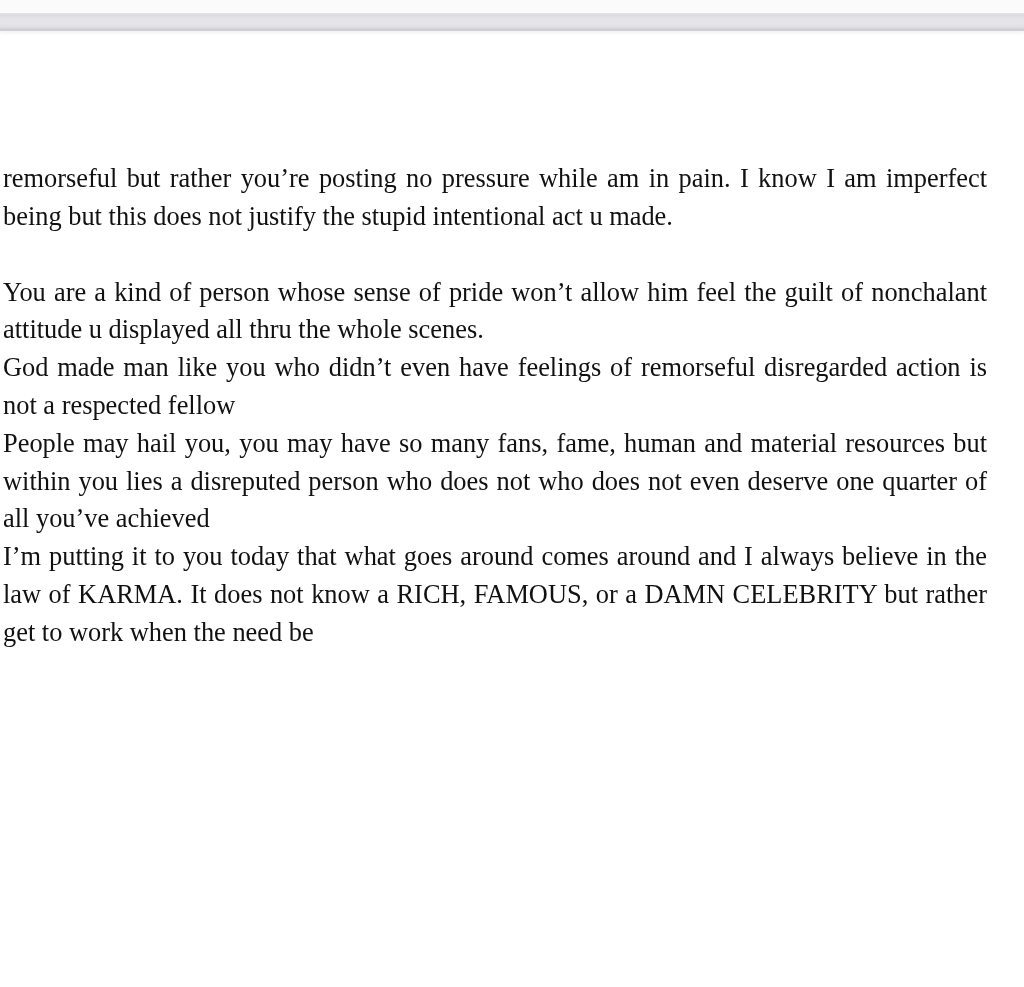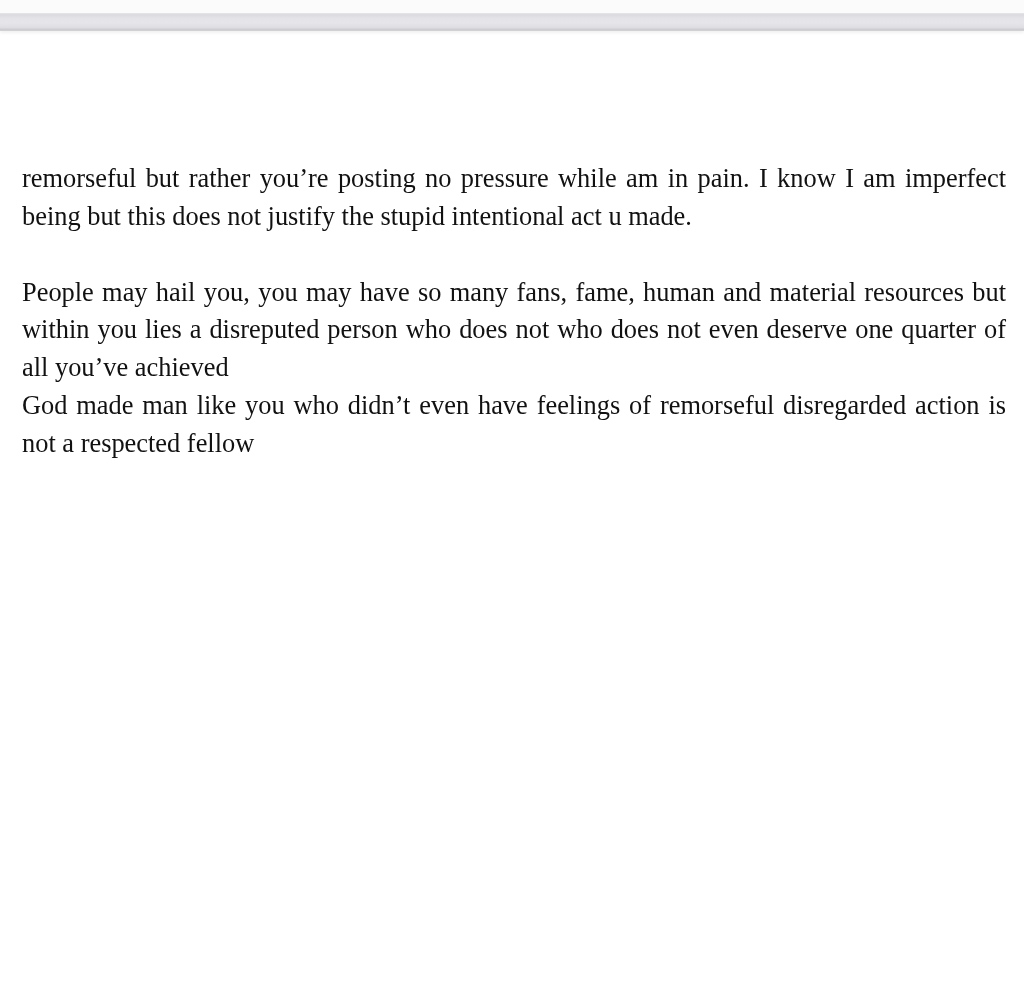--- a/index.html
+++ b/index.html
@@ -33,21 +33,21 @@
         #dcdce0 10%,
         #e3e3e8 30%,
         #e5e5ea 55%,
         #dedee3 80%,
         #c9c9ce 94%,
         #d8d8dc 100%);
       box-shadow: 0 2px 3px rgba(0,0,0,0.06);
     }
     .doc {
       position: absolute;
-      left: 22px;
+      left: 3px;
       top: 160px;
       width: 984px;
       font-size: 26.4px;
       line-height: 37.8px;
     }
     .para {
       margin: 0;
       text-align: justify;
       text-align-last: left;
     }
@@ -62,15 +62,17 @@
 <body>
 
 <div class="top-strip"></div>
 <div class="page-separator"></div>
 
 <div class="doc">
   <p class="para">remorseful but rather you’re posting no pressure while am in pain. I know I am imperfect being but this does not justify the stupid intentional act u made.</p>
 
   <div class="gap"></div>
 
+  <p class="para">You are a kind of person whose sense of pride won’t allow him feel the guilt of nonchalant attitude u displayed all thru the whole scenes.</p>
+  <p class="para">God made man like you who didn’t even have feelings of remorseful disregarded action is not a respected fellow</p>
   <p class="para">People may hail you, you may have so many fans, fame, human and material resources but within you lies a disreputed person who does not who does not even deserve one quarter of all you’ve achieved</p>
-  <p class="para">God made man like you who didn’t even have feelings of remorseful disregarded action is not a respected fellow</p>
+  <p class="para">I’m putting it to you today that what goes around comes around and I always believe in the law of KARMA. It does not know a RICH, FAMOUS, or a DAMN CELEBRITY but rather get to work when the need be</p>
 </div>
 
 </body></html>

